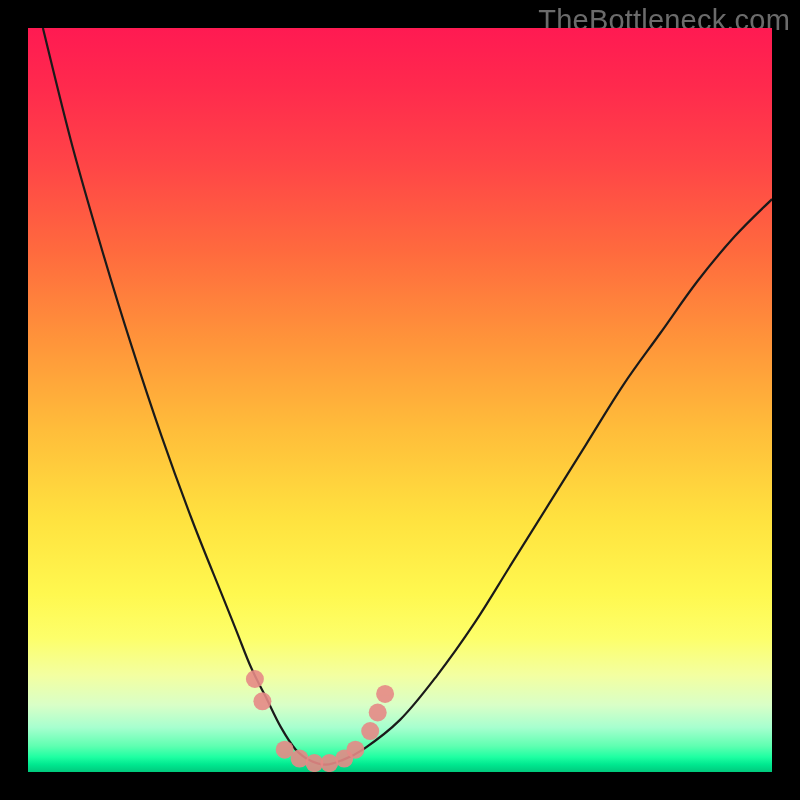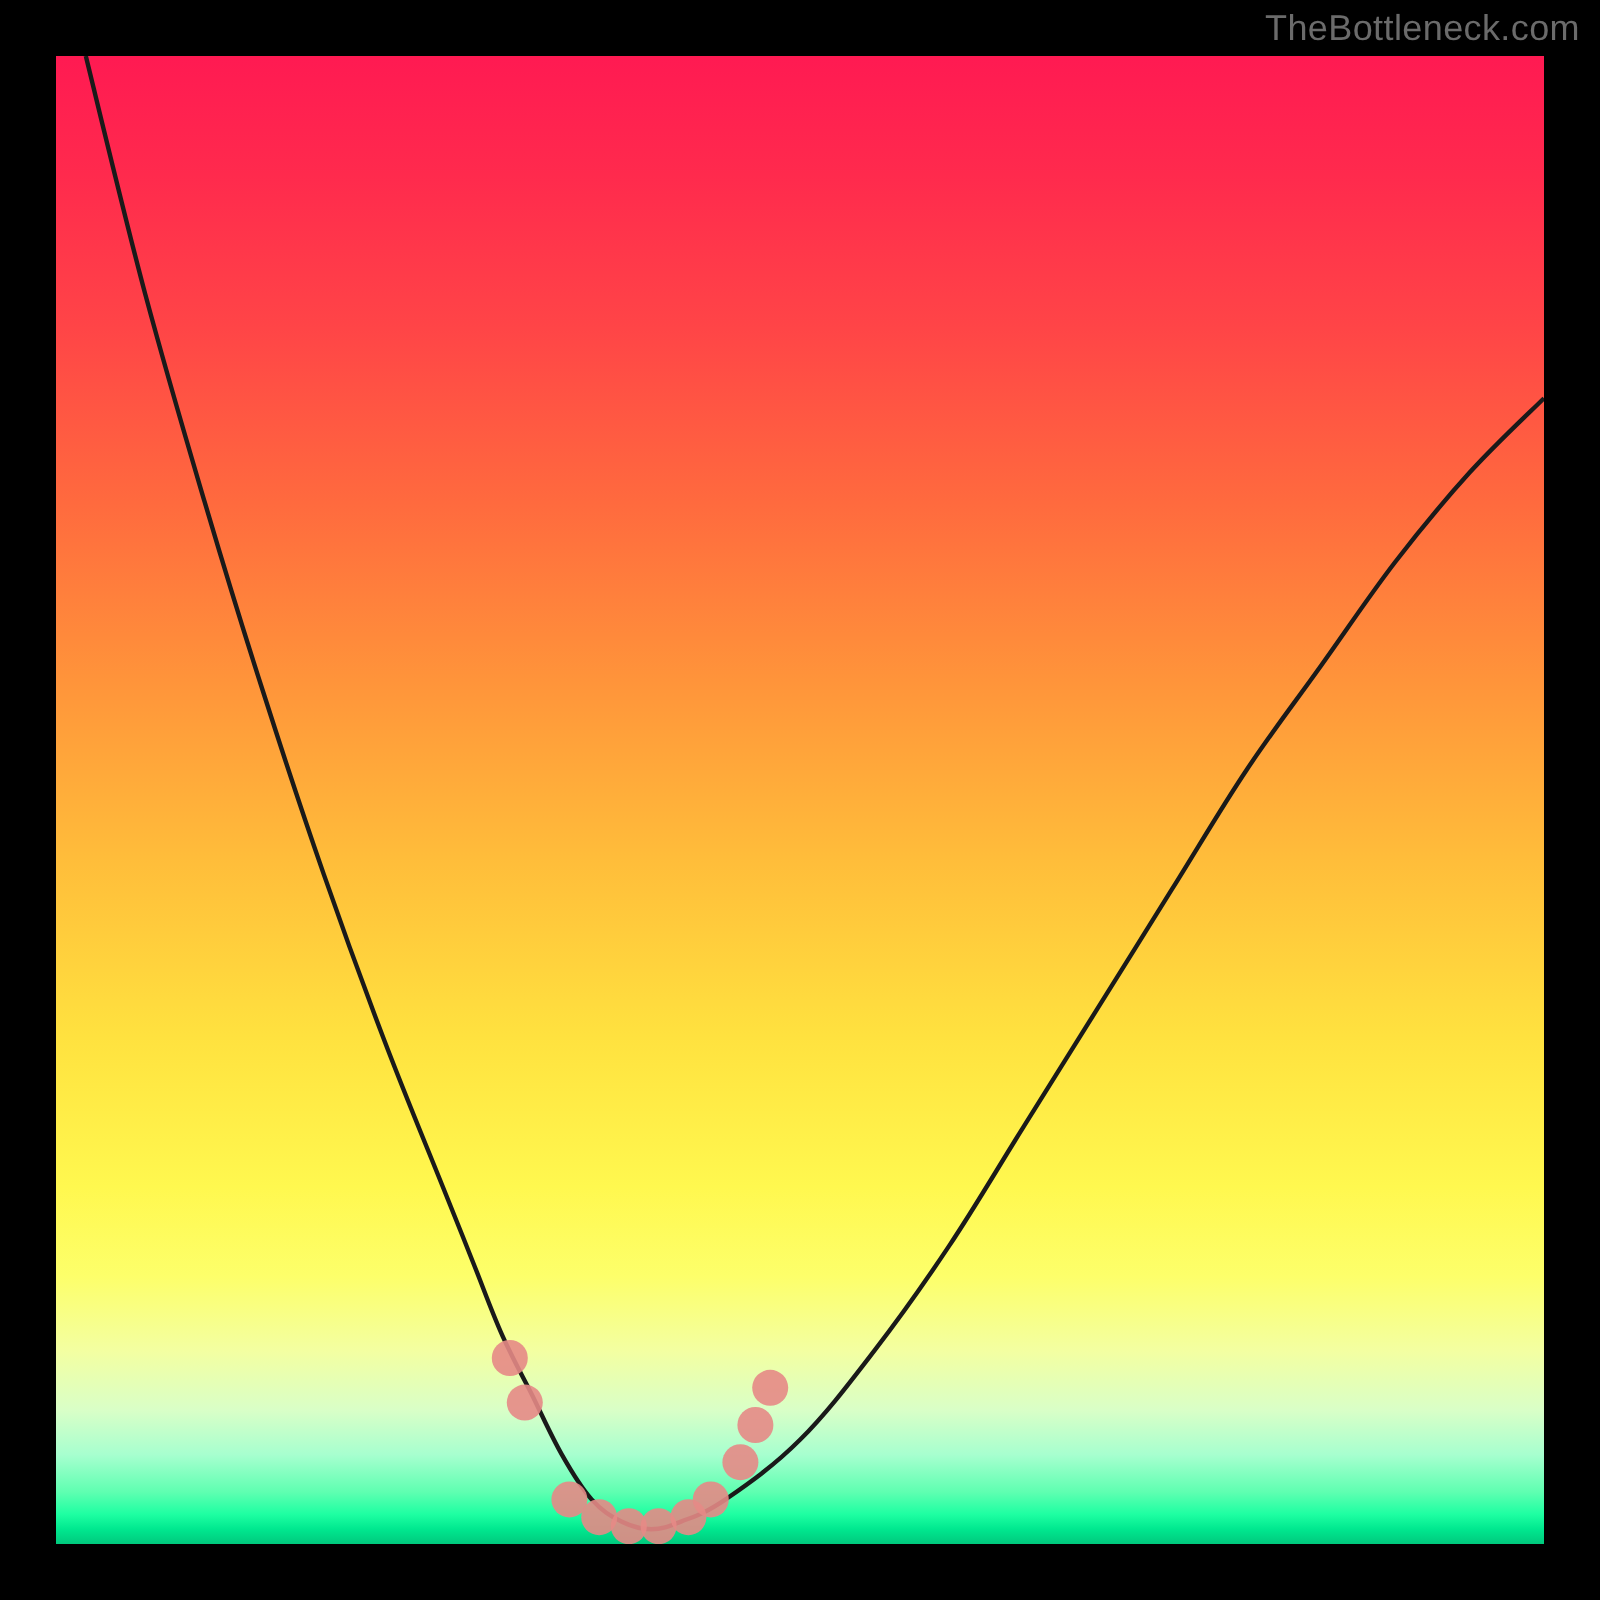--- a/index.html
+++ b/index.html
@@ -46,21 +46,21 @@
     position: absolute;
     inset: 0;
     width: 744px;
     height: 744px;
   }
   .watermark {
     position: absolute;
     top: 4px;
     right: 10px;
     color: #6b6b6b;
-    font-size: 18px;
+    font-size: 29px;
     font-weight: 500;
     letter-spacing: 0.2px;
     user-select: none;
   }
 </style>
 </head>
 <body>
 
 <div class="watermark">TheBottleneck.com</div>
 

